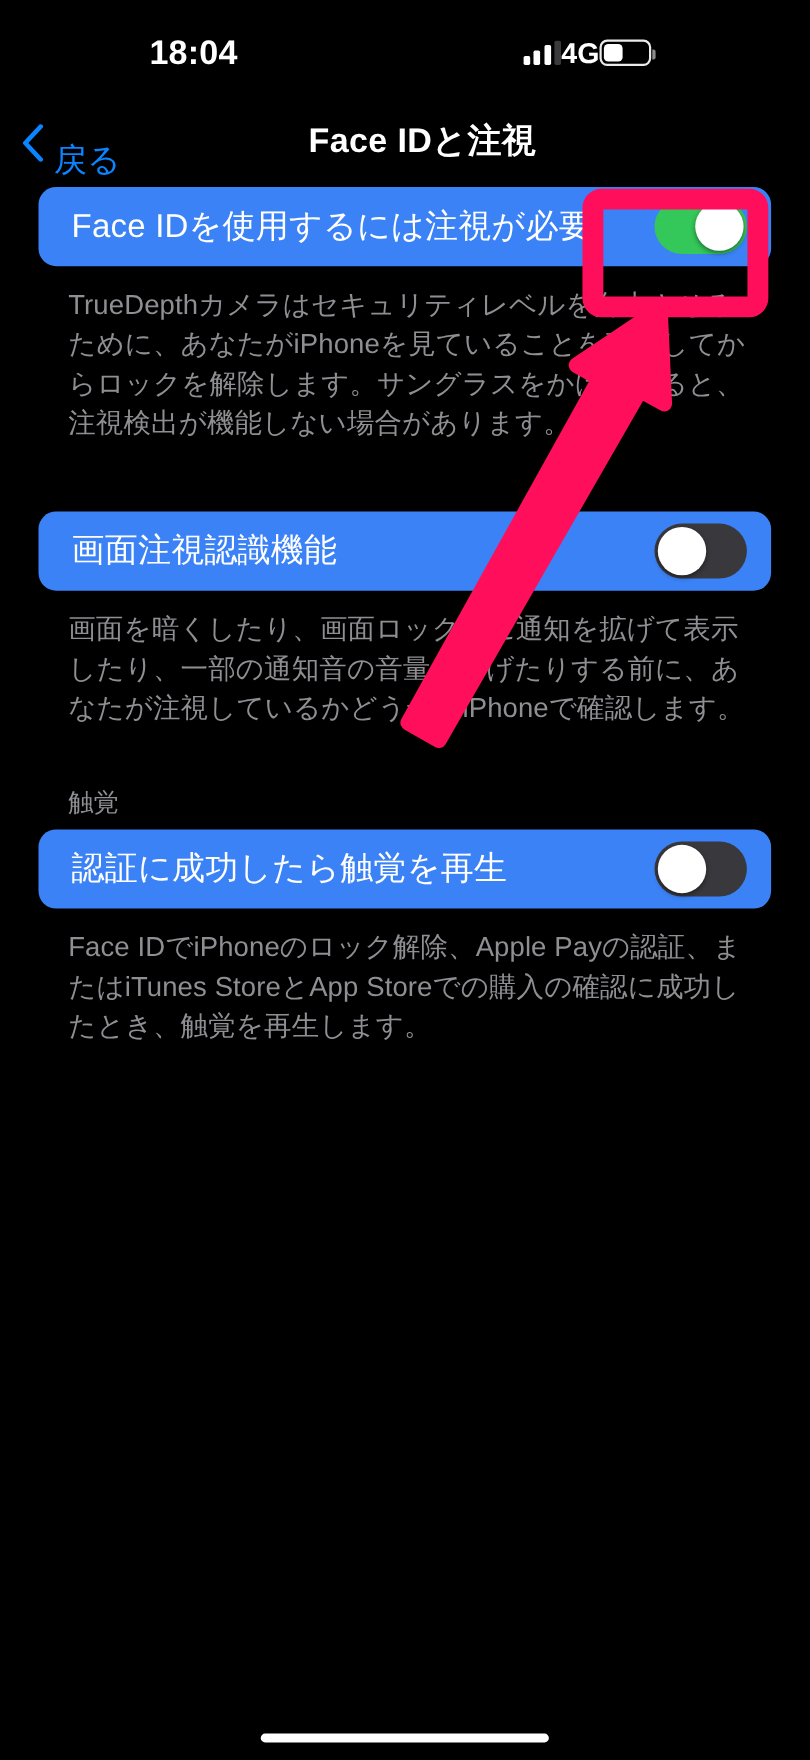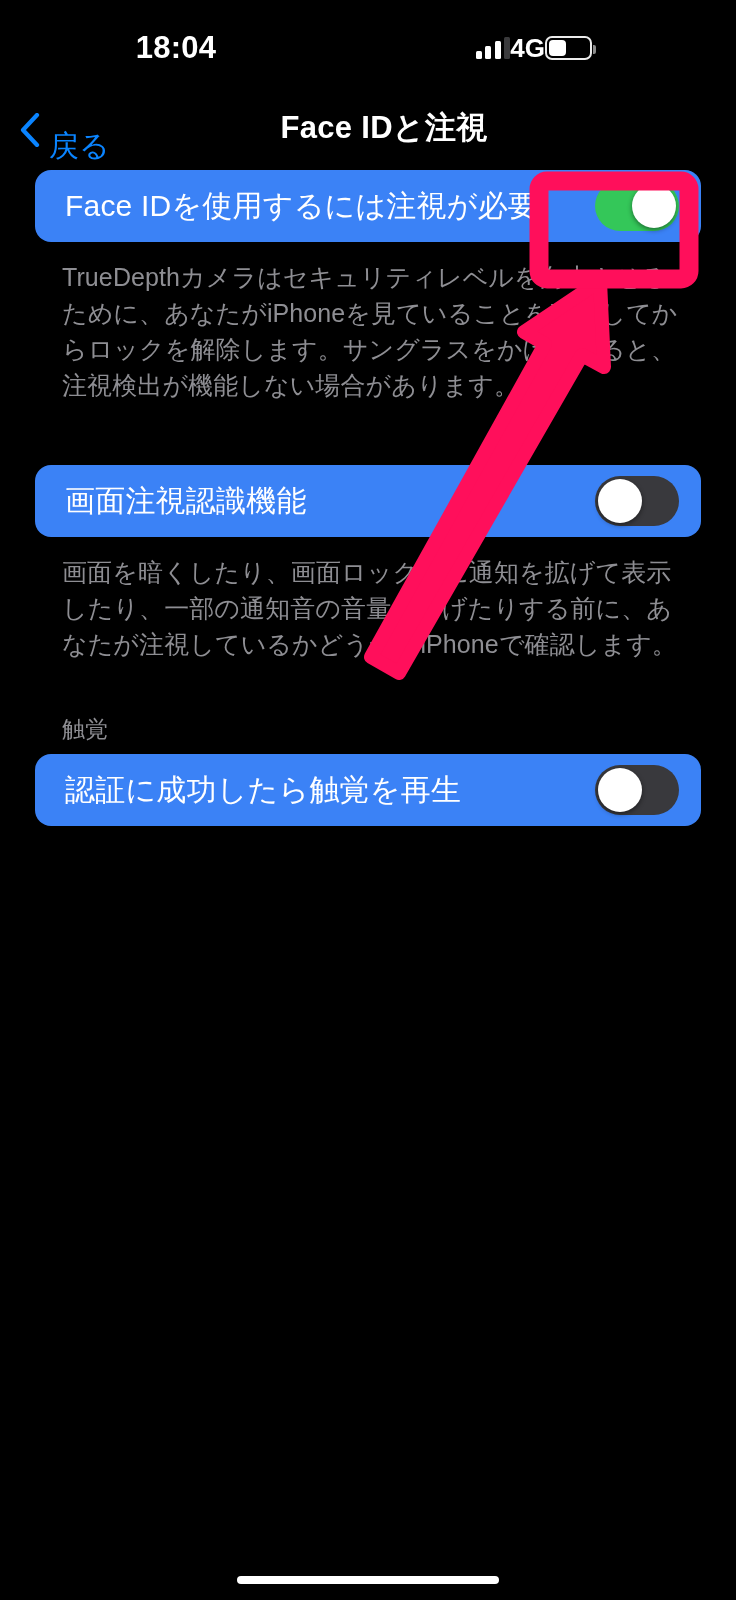--- a/index.html
+++ b/index.html
@@ -277,20 +277,21 @@
   <div class="spacer-md"></div>
 
   <div>
     <div class="group-header">触覚</div>
     <div class="card">
       <span class="row-label">認証に成功したら触覚を再生</span>
       <span class="toggle off">
         <span class="knob"></span>
       </span>
     </div>
+    <div class="footer-text">Face IDでiPhoneのロック解除、Apple Payの認証、またはiTunes StoreとApp Storeでの購入の確認に成功したとき、触覚を再生します。</div>
   </div>
 
 </div>
 
 <svg id="annotation-layer" viewBox="0 0 736 1600">
 
   <g>
     <path d="M 371 657 L 545 344 L 524 332 L 600 281 L 604 367 L 582 355 L 399 673 Z" fill="#FF0F5B"></path>
     <path d="M 371 657 L 545 344 L 524 332 L 600 281 L 604 367 L 582 355 L 399 673 Z" fill="#FF0F5B" stroke="#FF0F5B" stroke-width="14" stroke-linejoin="round"></path>
   </g>

